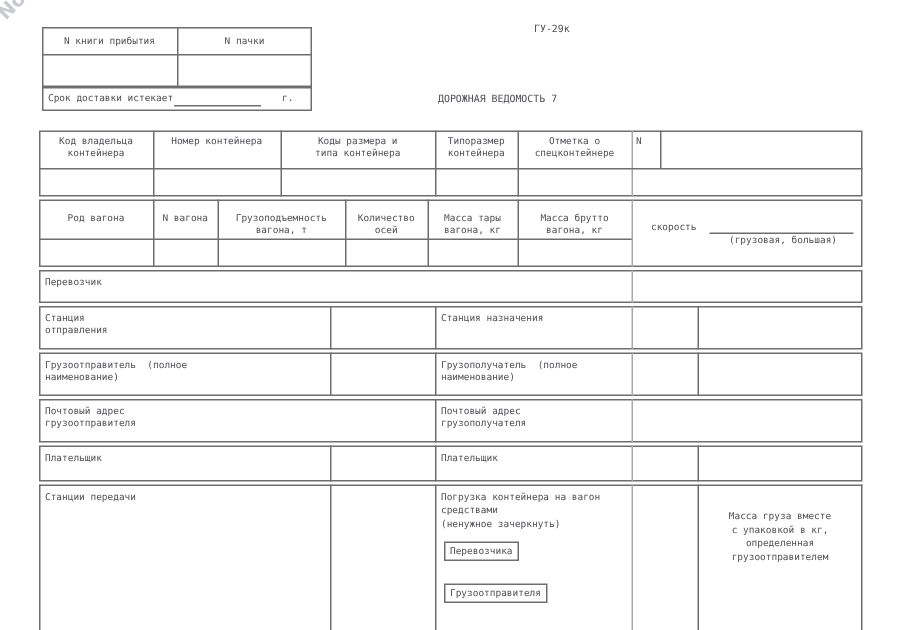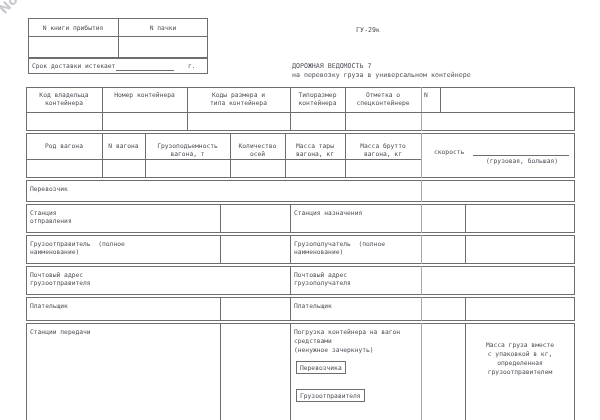--- a/index.html
+++ b/index.html
@@ -59,23 +59,22 @@
   <div class="tx ctr" style="left:28px;top:24px;width:90px;">N книги прибытия</div>
   <div class="tx ctr" style="left:118px;top:24px;width:90px;">N пачки</div>
   <div class="tx ctr" style="left:28px;top:43px;width:90px;height:14px;"></div>
   <div class="tx ctr" style="left:118px;top:43px;width:90px;height:14px;"></div>
 
   <div class="bx brd" style="left:28px;top:58px;width:180px;height:16px;"></div>
   <div class="tx" style="left:32px;top:62px;">Срок доставки истекает</div>
   <div class="tx" style="left:116px;top:62px;width:58px;border-bottom:1px solid #6e6e6e;height:8px;"></div>
   <div class="tx" style="left:188px;top:62px;">г.</div>
 
-  <div class="tx" style="left:356px;top:26px;font-size:6.6px;">ГУ-29к</div>
+  <div class="tx" style="left:356px;top:15px;font-size:6.6px;">ГУ-29к</div>
   <div class="tx" style="left:292px;top:62px;font-size:6.6px;">ДОРОЖНАЯ ВЕДОМОСТЬ 7</div>
-  <div class="tx" style="left:292px;top:71px;font-size:6.6px;">на перевозку груза в универсальном контейнере</div>
 
   <div class="bx brd" style="left:26px;top:87px;width:549px;height:44px;"></div>
   <div class="hl" style="left:26px;top:112px;width:396px;"></div>
 
   <div class="vl" style="left:102px;top:87px;height:44px;"></div>
   <div class="vl" style="left:187px;top:87px;height:44px;"></div>
   <div class="vl" style="left:290px;top:87px;height:44px;"></div>
   <div class="vl" style="left:345px;top:87px;height:44px;"></div>
   <div class="vlg" style="left:421px;top:87px;height:44px;"></div>
   <div class="vl" style="left:440px;top:87px;height:25px;"></div>

